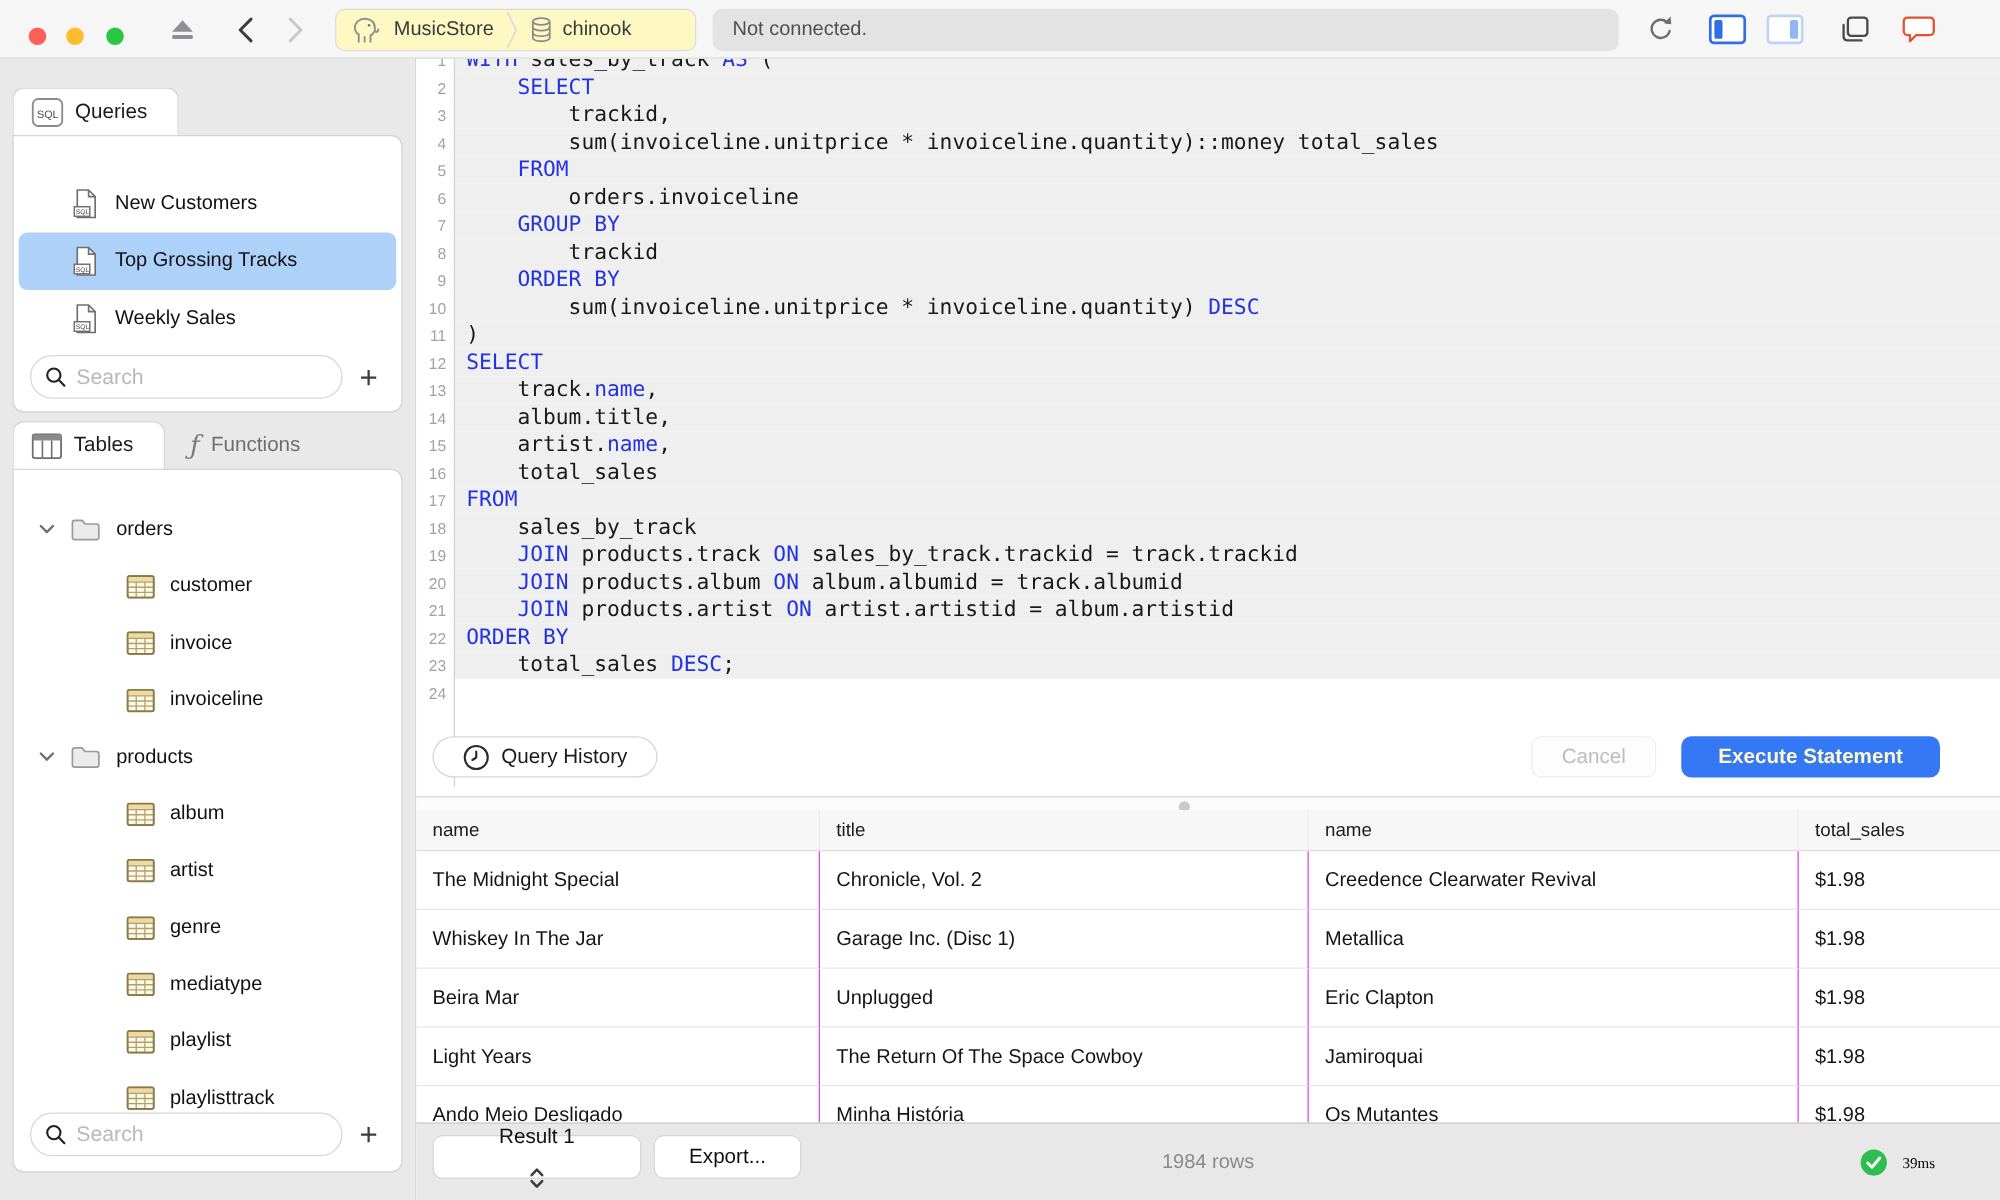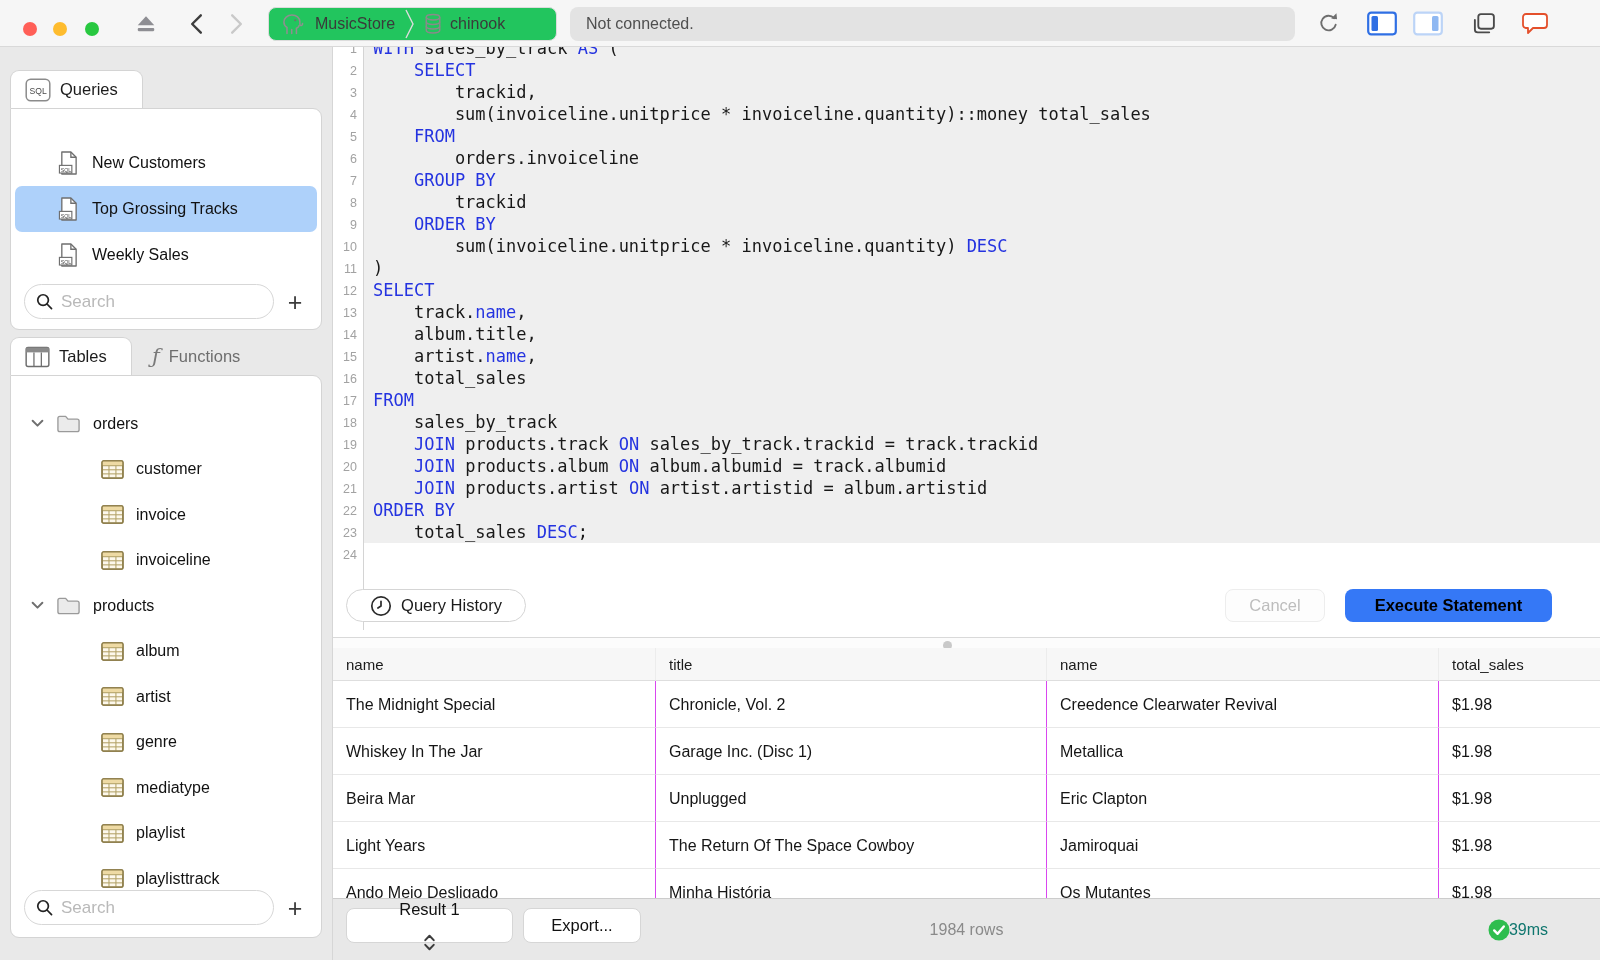--- a/index.html
+++ b/index.html
@@ -9,21 +9,21 @@
 
   
   .titlebar { position:absolute; left:0; top:0; width:1600px; height:47px;
     background:#f6f6f6; border-bottom:1px solid #d9d9d9; z-index:30; }
   .tl { position:absolute; top:22px; width:14px; height:14px; border-radius:50%; }
   .tl.red { left:23px; background:#ff5f57; }
   .tl.yellow { left:53px; background:#febc2e; }
   .tl.green { left:85px; background:#28c840; }
   .tb-icon { position:absolute; top:0; height:47px; display:flex; align-items:center; justify-content:center; }
   .breadcrumb { position:absolute; left:268px; top:7px; width:289px; height:34px;
-    background:#22c55e; border:1px solid #dcdcdc; border-radius:8px; display:flex;
+    background:#fef9c3; border:1px solid #dcdcdc; border-radius:8px; display:flex;
     align-items:center; padding:16px 10px; gap:8px; font-size:16px; color:#3a3a3a; }
   .crumb-sep { display:flex; align-items:center; height:34px; margin:0 2px; }
   .statusfield { position:absolute; left:570px; top:7px; width:725px; height:34px;
     background:#e3e3e3; border-radius:8px; display:flex; align-items:center;
     padding:0 16px; font-size:16px; color:#4f4f4f; }
 
   
   .sidebar { position:absolute; left:0; top:47px; width:332px; height:913px; background:#e9e9e9; }
   .card-tab { position:absolute; height:38px; background:#fff; border:1px solid #d4d4d4;
     border-bottom:none; border-radius:9px 9px 0 0; display:flex; align-items:center;
@@ -62,21 +62,21 @@
     font-family:"DejaVu Sans Mono", monospace; font-size:17px; color:#181818; }
   .cl.hl .ct { background:#efefef; }
   .cl .ct .k { color:#2433e0; }
 
   .editor-buttons { position:absolute; left:0; right:0; top:542px; height:33px; z-index:5; }
   .btn { position:absolute; height:33px; display:flex; align-items:center; justify-content:center;
     border-radius:8px; font-size:16.5px; }
   .btn-history { left:13px; width:180px; background:#fff; border:1px solid #d5d5d5;
     border-radius:16.5px; color:#1b1b1b; gap:9px; }
   .btn-cancel { right:275px; width:100px; background:#fdfdfd; border:1px solid #ededed; color:#bdbdbd; }
-  .btn-exec { right:48px; width:207px; background:#3578f6; color:#000000; border:none; }
+  .btn-exec { right:48px; width:207px; background:#3578f6; color:#fef9c3; border:none; }
 
   .split { position:absolute; left:0; right:0; top:590px; height:11px; background:#fcfcfc;
     border-top:1px solid #d9d9d9; }
   .split .dot { position:absolute; left:610px; top:3px; width:9px; height:9px;
     border-radius:50%; background:#c9c9c9; }
 
   
   .results { position:absolute; left:0; right:0; top:601px; height:250px; overflow:hidden; }
   .rgrid { display:grid; grid-template-columns:323px 391px 392px 1fr; }
   .hcell { height:33px; line-height:33px; background:#f7f7f7; border-bottom:1px solid #dedede;
@@ -90,21 +90,21 @@
   
   .bottombar { position:absolute; left:0; right:0; top:851px; height:62px;
     background:#e8e8e8; border-top:1px solid #cccccc; }
   .bb-btn { position:absolute; top:9px; height:35px; background:#fff; border:1px solid #d6d6d6;
     border-radius:8px; display:flex; align-items:center; justify-content:center; font-size:16.5px; color:#111; }
   .bb-result { left:13px; width:167px; gap:14px;flex-direction:column; }
   .bb-export { left:190px; width:118px; }
   .bb-rows { position:absolute; left:0; right:0; top:0; height:62px; display:flex;
     align-items:center; justify-content:center; font-size:16px; color:#8a8a8a; pointer-events:none; }
   .bb-time { position:absolute; right:52px; top:0; height:62px; display:flex;
-    align-items:center; font-size:16px; color:#0f766e; }
+    align-items:center; font-size:12px; color:#000000;font-family:Liberation Serif, serif; }
   .bb-check { position:absolute; right:90px; top:20px; }
 
   .icn svg { display:block; }
   .fico { font-family:"DejaVu Serif", serif; font-style:italic; font-size:21px; color:#7a7a7a; }
 </style>
 </head>
 <body>
 
 <div class="app">
 

